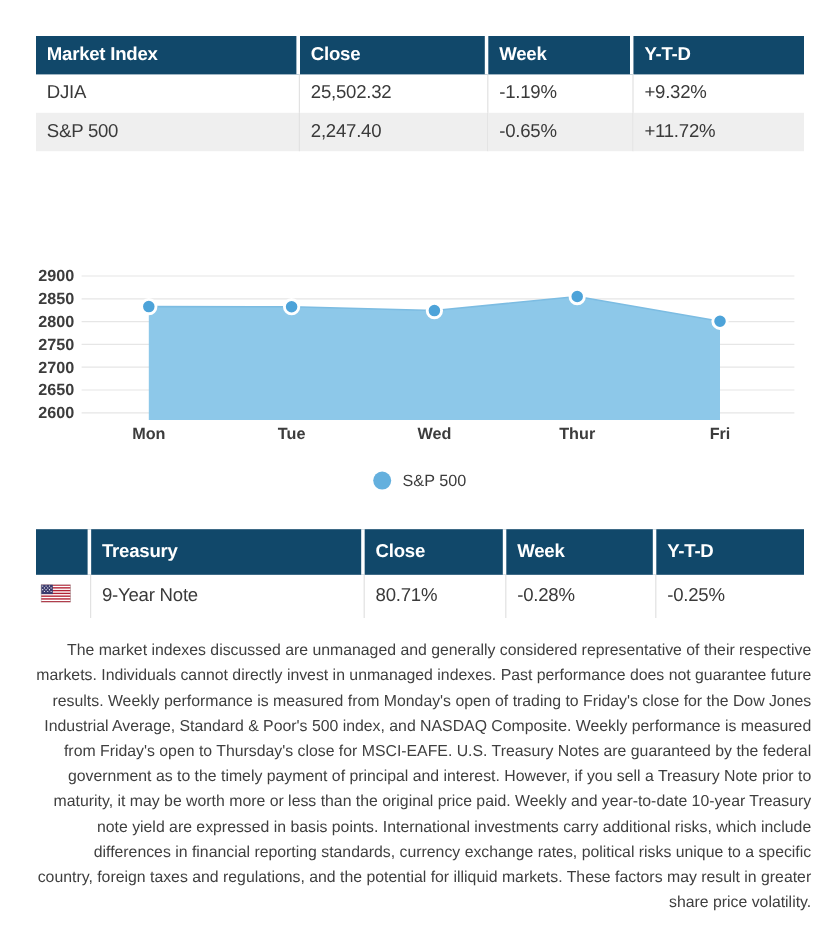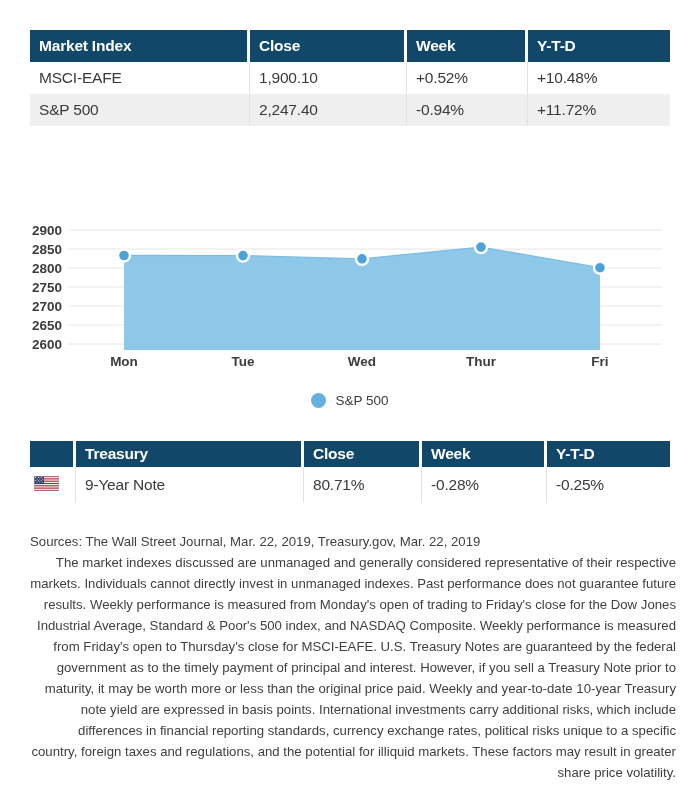--- a/index.html
+++ b/index.html
@@ -17,21 +17,21 @@
   
   table{border-collapse:separate;border-spacing:0;table-layout:fixed;}
   .mkt{position:absolute;left:30px;top:30px;width:640px;}
   .tre{position:absolute;left:30px;top:441px;width:640px;}
   th{
     background:var(--navy);color:#ffffff;font-size:15.5px;font-weight:bold;
     text-align:left;padding:0 0 0 9px;height:32px;letter-spacing:-0.2px;
     border-right:3px solid #ffffff;
   }
   th:last-child{border-right:none;}
-  .tre th{height:26px;}
+  .tre th{height:38px;}
   td{
     font-size:15.5px;color:var(--body-text);height:32px;padding:0 0 0 9px;
     letter-spacing:-0.2px;border-right:1px solid #e2e2e2;
   }
   td:last-child{border-right:none;}
   .mkt tbody tr:nth-child(even) td{background:var(--row-alt);}
   .tre td{height:36px;}
   .flag-cell{padding-left:4px;}
 
   
@@ -67,29 +67,29 @@
     <thead>
       <tr>
         <th>Market Index</th>
         <th>Close</th>
         <th>Week</th>
         <th>Y-T-D</th>
       </tr>
     </thead>
     <tbody>
       <tr>
-        <td>MSCI-EAFE</td>
-        <td>1,900.10</td>
-        <td>+0.52%</td>
-        <td>+10.48%</td>
+        <td>DJIA</td>
+        <td>25,502.32</td>
+        <td>-1.19%</td>
+        <td>+9.32%</td>
       </tr>
       <tr>
         <td>S&amp;P 500</td>
         <td>2,247.40</td>
-        <td>-0.94%</td>
+        <td>-0.65%</td>
         <td>+11.72%</td>
       </tr>
     </tbody>
   </table>
 
   <div class="chart">
     <svg id="chart-svg" width="700" height="165" viewBox="0 0 700 165">
         <line x1="68" y1="20.0" x2="662" y2="20.0" stroke="#e6e6e6" stroke-width="1"></line>
         <text x="62" y="24.5" text-anchor="end" class="tick-label">2900</text>
         <line x1="68" y1="39.0" x2="662" y2="39.0" stroke="#e6e6e6" stroke-width="1"></line>
@@ -174,17 +174,16 @@
         </td>
         <td>9-Year Note</td>
         <td>80.71%</td>
         <td>-0.28%</td>
         <td>-0.25%</td>
       </tr>
     </tbody>
   </table>
 
   <div class="footer">
-    <div class="sources">Sources: The Wall Street Journal, Mar. 22, 2019, Treasury.gov, Mar. 22, 2019</div>
     <div class="disclaimer">The market indexes discussed are unmanaged and generally considered representative of their respective markets. Individuals cannot directly invest in unmanaged indexes. Past performance does not guarantee future results. Weekly performance is measured from Monday's open of trading to Friday's close for the Dow Jones Industrial Average, Standard &amp; Poor's 500 index, and NASDAQ Composite. Weekly performance is measured from Friday's open to Thursday's close for MSCI-EAFE. U.S. Treasury Notes are guaranteed by the federal government as to the timely payment of principal and interest. However, if you sell a Treasury Note prior to maturity, it may be worth more or less than the original price paid. Weekly and year-to-date 10-year Treasury note yield are expressed in basis points. International investments carry additional risks, which include differences in financial reporting standards, currency exchange rates, political risks unique to a specific country, foreign taxes and regulations, and the potential for illiquid markets. These factors may result in greater share price volatility.</div>
   </div>
 
 </div>
 
 </body></html>

